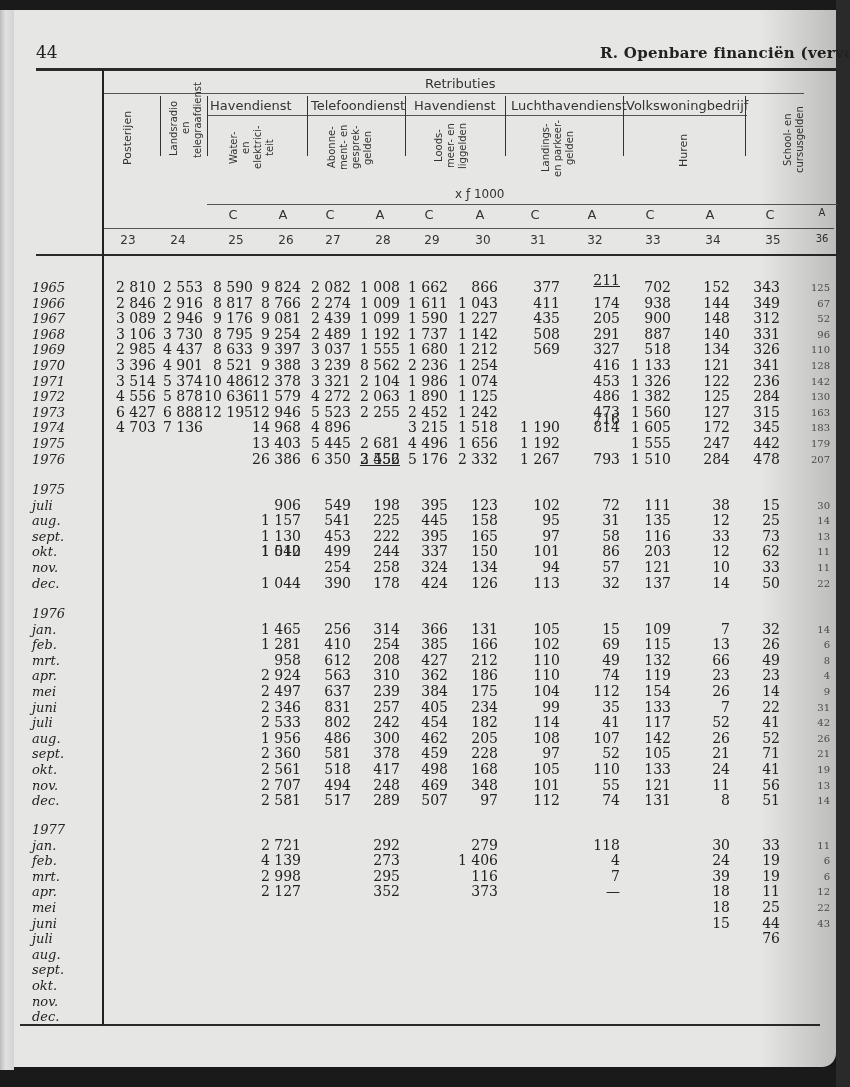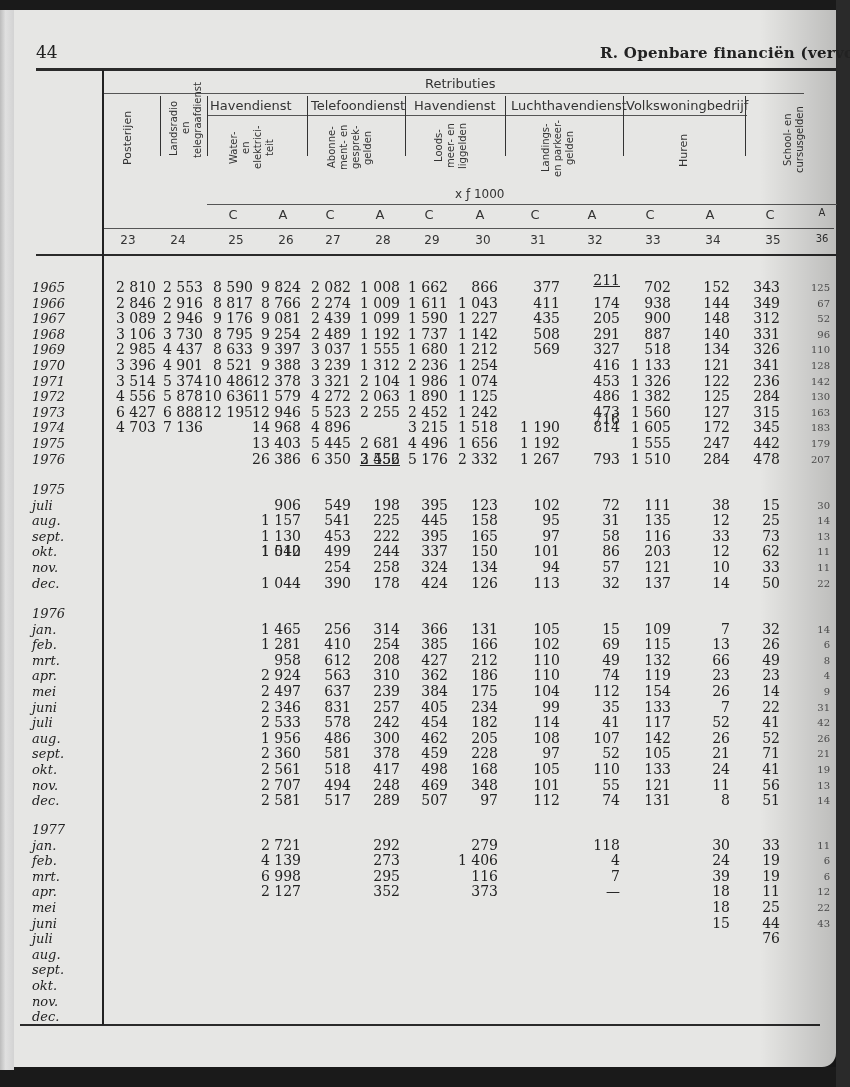--- a/index.html
+++ b/index.html
@@ -222,21 +222,21 @@
     <div class="cell" style="top: 342.4px; left: 611px; width: 60px;">518</div>
     <div class="cell" style="top: 342.4px; left: 670px; width: 60px;">134</div>
     <div class="cell" style="top: 342.4px; left: 720px; width: 60px;">326</div>
     <div class="cell faint" style="top: 342.4px; left: 770px; width: 60px;">110</div>
     <div class="row-label" style="top: 358px;">1970</div>
     <div class="cell" style="top: 358px; left: 96px; width: 60px;">3 396</div>
     <div class="cell" style="top: 358px; left: 143px; width: 60px;">4 901</div>
     <div class="cell" style="top: 358px; left: 193px; width: 60px;">8 521</div>
     <div class="cell" style="top: 358px; left: 241px; width: 60px;">9 388</div>
     <div class="cell" style="top: 358px; left: 291px; width: 60px;">3 239</div>
-    <div class="cell" style="top: 358px; left: 340px; width: 60px;">1 312</div>
+    <div class="cell" style="top: 358px; left: 340px; width: 60px;">8 562</div>
     <div class="cell" style="top: 358px; left: 388px; width: 60px;">2 236</div>
     <div class="cell" style="top: 358px; left: 438px; width: 60px;">1 254</div>
     <div class="cell" style="top: 358px; left: 500px; width: 60px;"></div>
     <div class="cell" style="top: 358px; left: 560px; width: 60px;">416</div>
     <div class="cell" style="top: 358px; left: 611px; width: 60px;">1 133</div>
     <div class="cell" style="top: 358px; left: 670px; width: 60px;">121</div>
     <div class="cell" style="top: 358px; left: 720px; width: 60px;">341</div>
     <div class="cell faint" style="top: 358px; left: 770px; width: 60px;">128</div>
     <div class="row-label" style="top: 373.6px;">1971</div>
     <div class="cell" style="top: 373.6px; left: 96px; width: 60px;">3 514</div>
@@ -508,21 +508,21 @@
     <div class="cell" style="top: 699.6px; left: 560px; width: 60px;">35</div>
     <div class="cell" style="top: 699.6px; left: 611px; width: 60px;">133</div>
     <div class="cell" style="top: 699.6px; left: 670px; width: 60px;">7</div>
     <div class="cell" style="top: 699.6px; left: 720px; width: 60px;">22</div>
     <div class="cell faint" style="top: 699.6px; left: 770px; width: 60px;">31</div>
     <div class="row-label" style="top: 715.2px;">juli</div>
     <div class="cell" style="top: 715.2px; left: 96px; width: 60px;"></div>
     <div class="cell" style="top: 715.2px; left: 143px; width: 60px;"></div>
     <div class="cell" style="top: 715.2px; left: 193px; width: 60px;"></div>
     <div class="cell" style="top: 715.2px; left: 241px; width: 60px;">2 533</div>
-    <div class="cell" style="top: 715.2px; left: 291px; width: 60px;">578</div>
+    <div class="cell" style="top: 715.2px; left: 291px; width: 60px;">802</div>
     <div class="cell" style="top: 715.2px; left: 340px; width: 60px;">242</div>
     <div class="cell" style="top: 715.2px; left: 388px; width: 60px;">454</div>
     <div class="cell" style="top: 715.2px; left: 438px; width: 60px;">182</div>
     <div class="cell" style="top: 715.2px; left: 500px; width: 60px;">114</div>
     <div class="cell" style="top: 715.2px; left: 560px; width: 60px;">41</div>
     <div class="cell" style="top: 715.2px; left: 611px; width: 60px;">117</div>
     <div class="cell" style="top: 715.2px; left: 670px; width: 60px;">52</div>
     <div class="cell" style="top: 715.2px; left: 720px; width: 60px;">41</div>
     <div class="cell faint" style="top: 715.2px; left: 770px; width: 60px;">42</div>
     <div class="row-label" style="top: 730.8px;">aug.</div>
@@ -628,21 +628,21 @@
     <div class="cell" style="top: 853.2px; left: 500px; width: 60px;"></div>
     <div class="cell" style="top: 853.2px; left: 560px; width: 60px;">4</div>
     <div class="cell" style="top: 853.2px; left: 611px; width: 60px;"></div>
     <div class="cell" style="top: 853.2px; left: 670px; width: 60px;">24</div>
     <div class="cell" style="top: 853.2px; left: 720px; width: 60px;">19</div>
     <div class="cell faint" style="top: 853.2px; left: 770px; width: 60px;">6</div>
     <div class="row-label" style="top: 868.8px;">mrt.</div>
     <div class="cell" style="top: 868.8px; left: 96px; width: 60px;"></div>
     <div class="cell" style="top: 868.8px; left: 143px; width: 60px;"></div>
     <div class="cell" style="top: 868.8px; left: 193px; width: 60px;"></div>
-    <div class="cell" style="top: 868.8px; left: 241px; width: 60px;">6 998</div>
+    <div class="cell" style="top: 868.8px; left: 241px; width: 60px;">2 998</div>
     <div class="cell" style="top: 868.8px; left: 291px; width: 60px;"></div>
     <div class="cell" style="top: 868.8px; left: 340px; width: 60px;">295</div>
     <div class="cell" style="top: 868.8px; left: 388px; width: 60px;"></div>
     <div class="cell" style="top: 868.8px; left: 438px; width: 60px;">116</div>
     <div class="cell" style="top: 868.8px; left: 500px; width: 60px;"></div>
     <div class="cell" style="top: 868.8px; left: 560px; width: 60px;">7</div>
     <div class="cell" style="top: 868.8px; left: 611px; width: 60px;"></div>
     <div class="cell" style="top: 868.8px; left: 670px; width: 60px;">39</div>
     <div class="cell" style="top: 868.8px; left: 720px; width: 60px;">19</div>
     <div class="cell faint" style="top: 868.8px; left: 770px; width: 60px;">6</div>

